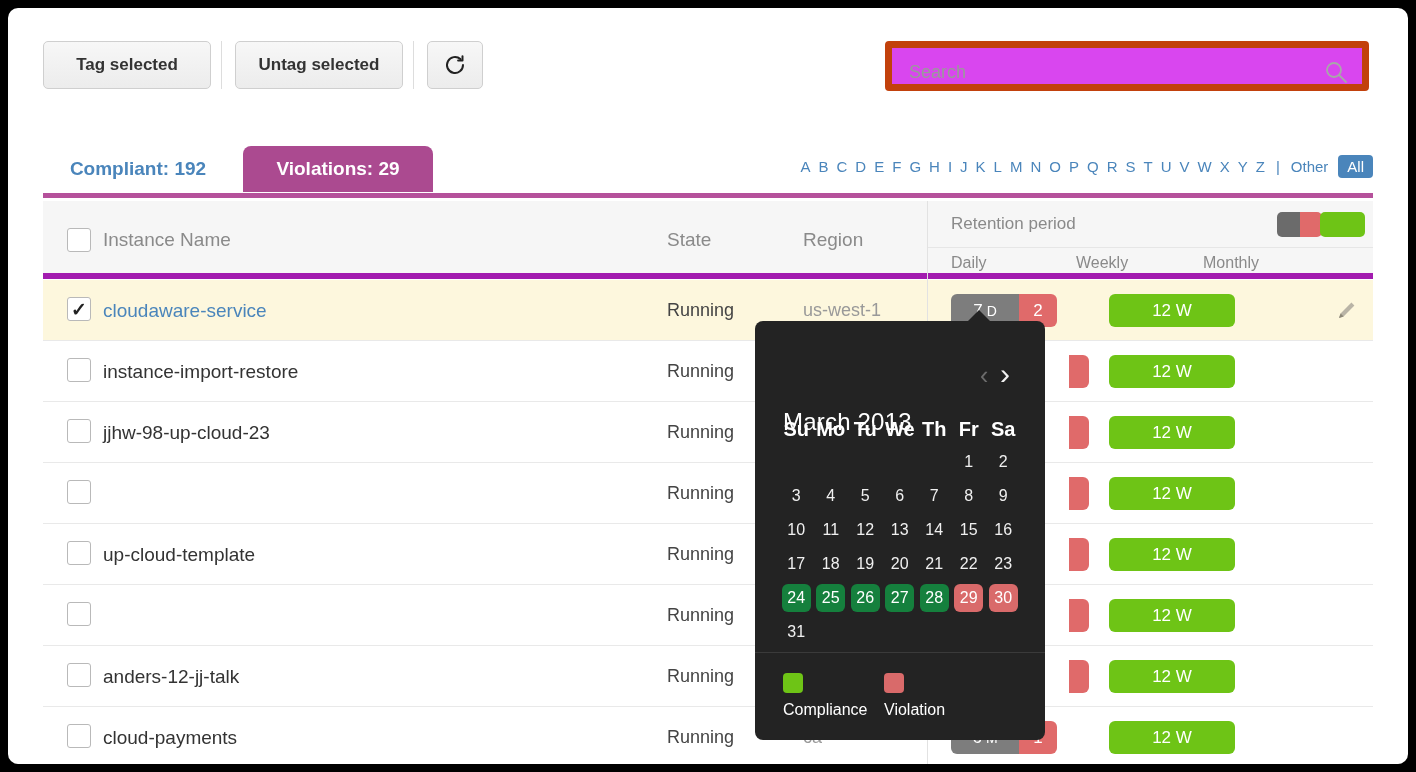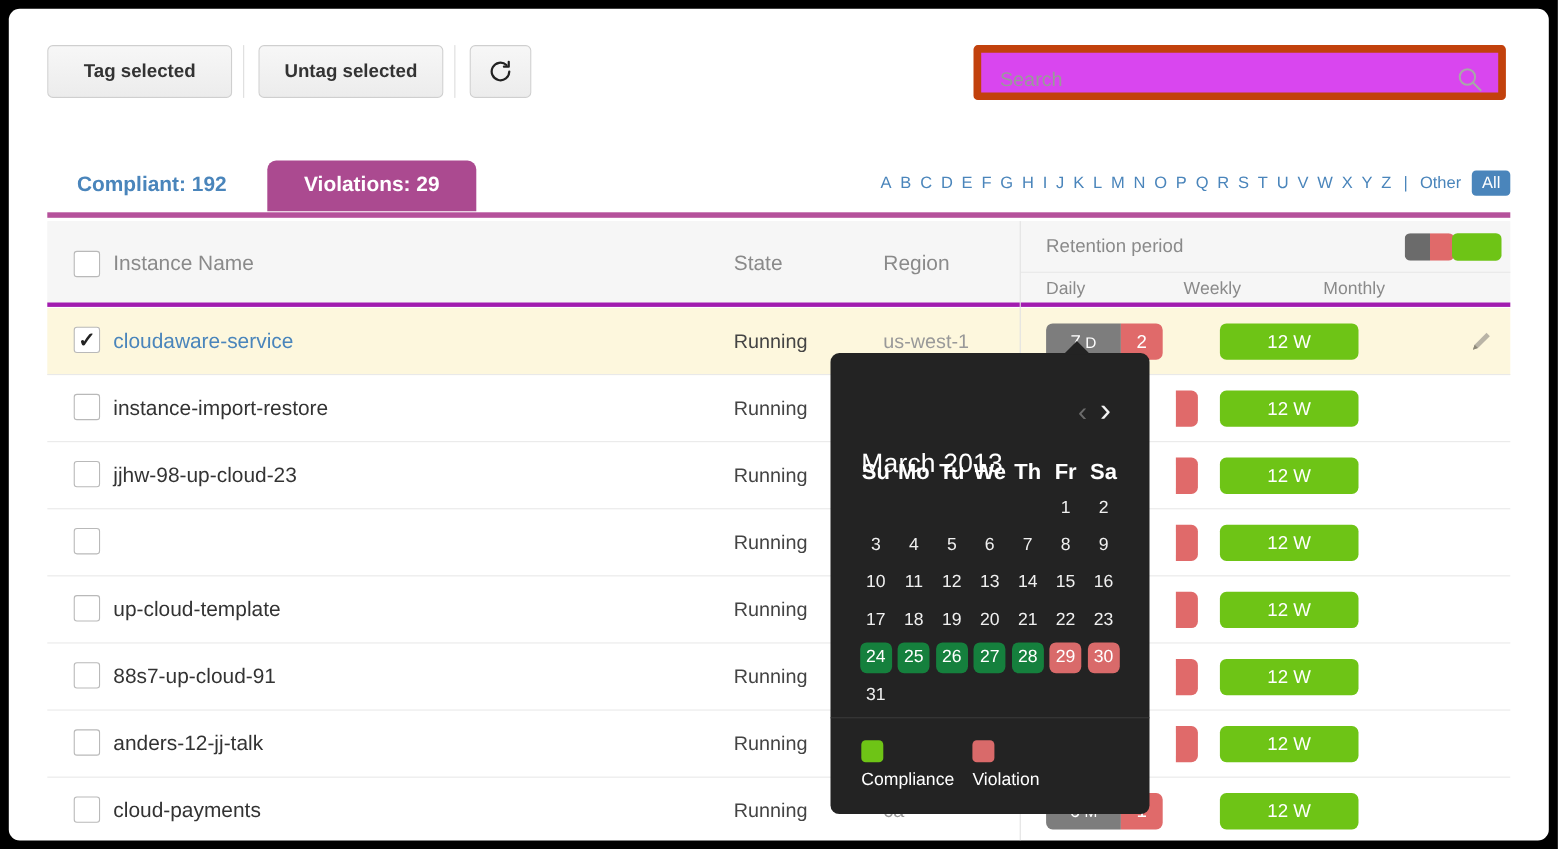--- a/index.html
+++ b/index.html
@@ -77,21 +77,21 @@
     border-radius: 4px; cursor: pointer; font-size: 15px;
   }
 
   
   #table { position: absolute; left: 35px; top: 193px; width: 1330px; height: 563px; }
   #col-divider {
     position: absolute; left: 884px; top: 0; width: 1px; height: 563px; background: #e2e2e2;
   }
   .thead {
     position: absolute; left: 0; top: 0; width: 1330px; height: 78px;
-    background: #f6f6f6; border-bottom: 4px solid #a21caf;
+    background: #f6f6f6; border-bottom: 6px solid #a21caf;
   }
   .th {
     position: absolute; top: 0; height: 78px; display: flex; align-items: center;
     font-size: 19px; color: #8a8a8a;
   }
   #th-name  { left: 24px; }
   #th-state { left: 624px; }
   #th-region{ left: 760px; }
   #th-retention { left: 908px; font-size: 17px; color: #8a8a8a; height: 46px; }
   #retention-head-border {
@@ -372,21 +372,20 @@
           <div class="cell-region"></div>
           <div class="badge-pair" style="left: 1026px;">
             <div class="bp-count" style="border-radius: 0px 6px 6px 0px; min-width: 20px;"></div>
           </div>
           <div class="badge-green">12 W</div>
         </div>
         <div class="row" style="top: 384px;">
           <div class="cell-check">
             <div class="cbox"></div>
           </div>
-          <div class="cell-name"> 88s7-up-cloud-91</div>
           <div class="cell-state">Running</div>
           <div class="cell-region"></div>
           <div class="badge-pair" style="left: 1026px;">
             <div class="bp-count" style="border-radius: 0px 6px 6px 0px; min-width: 20px;"></div>
           </div>
           <div class="badge-green">12 W</div>
         </div>
         <div class="row" style="top: 445px;">
           <div class="cell-check">
             <div class="cbox"></div>

